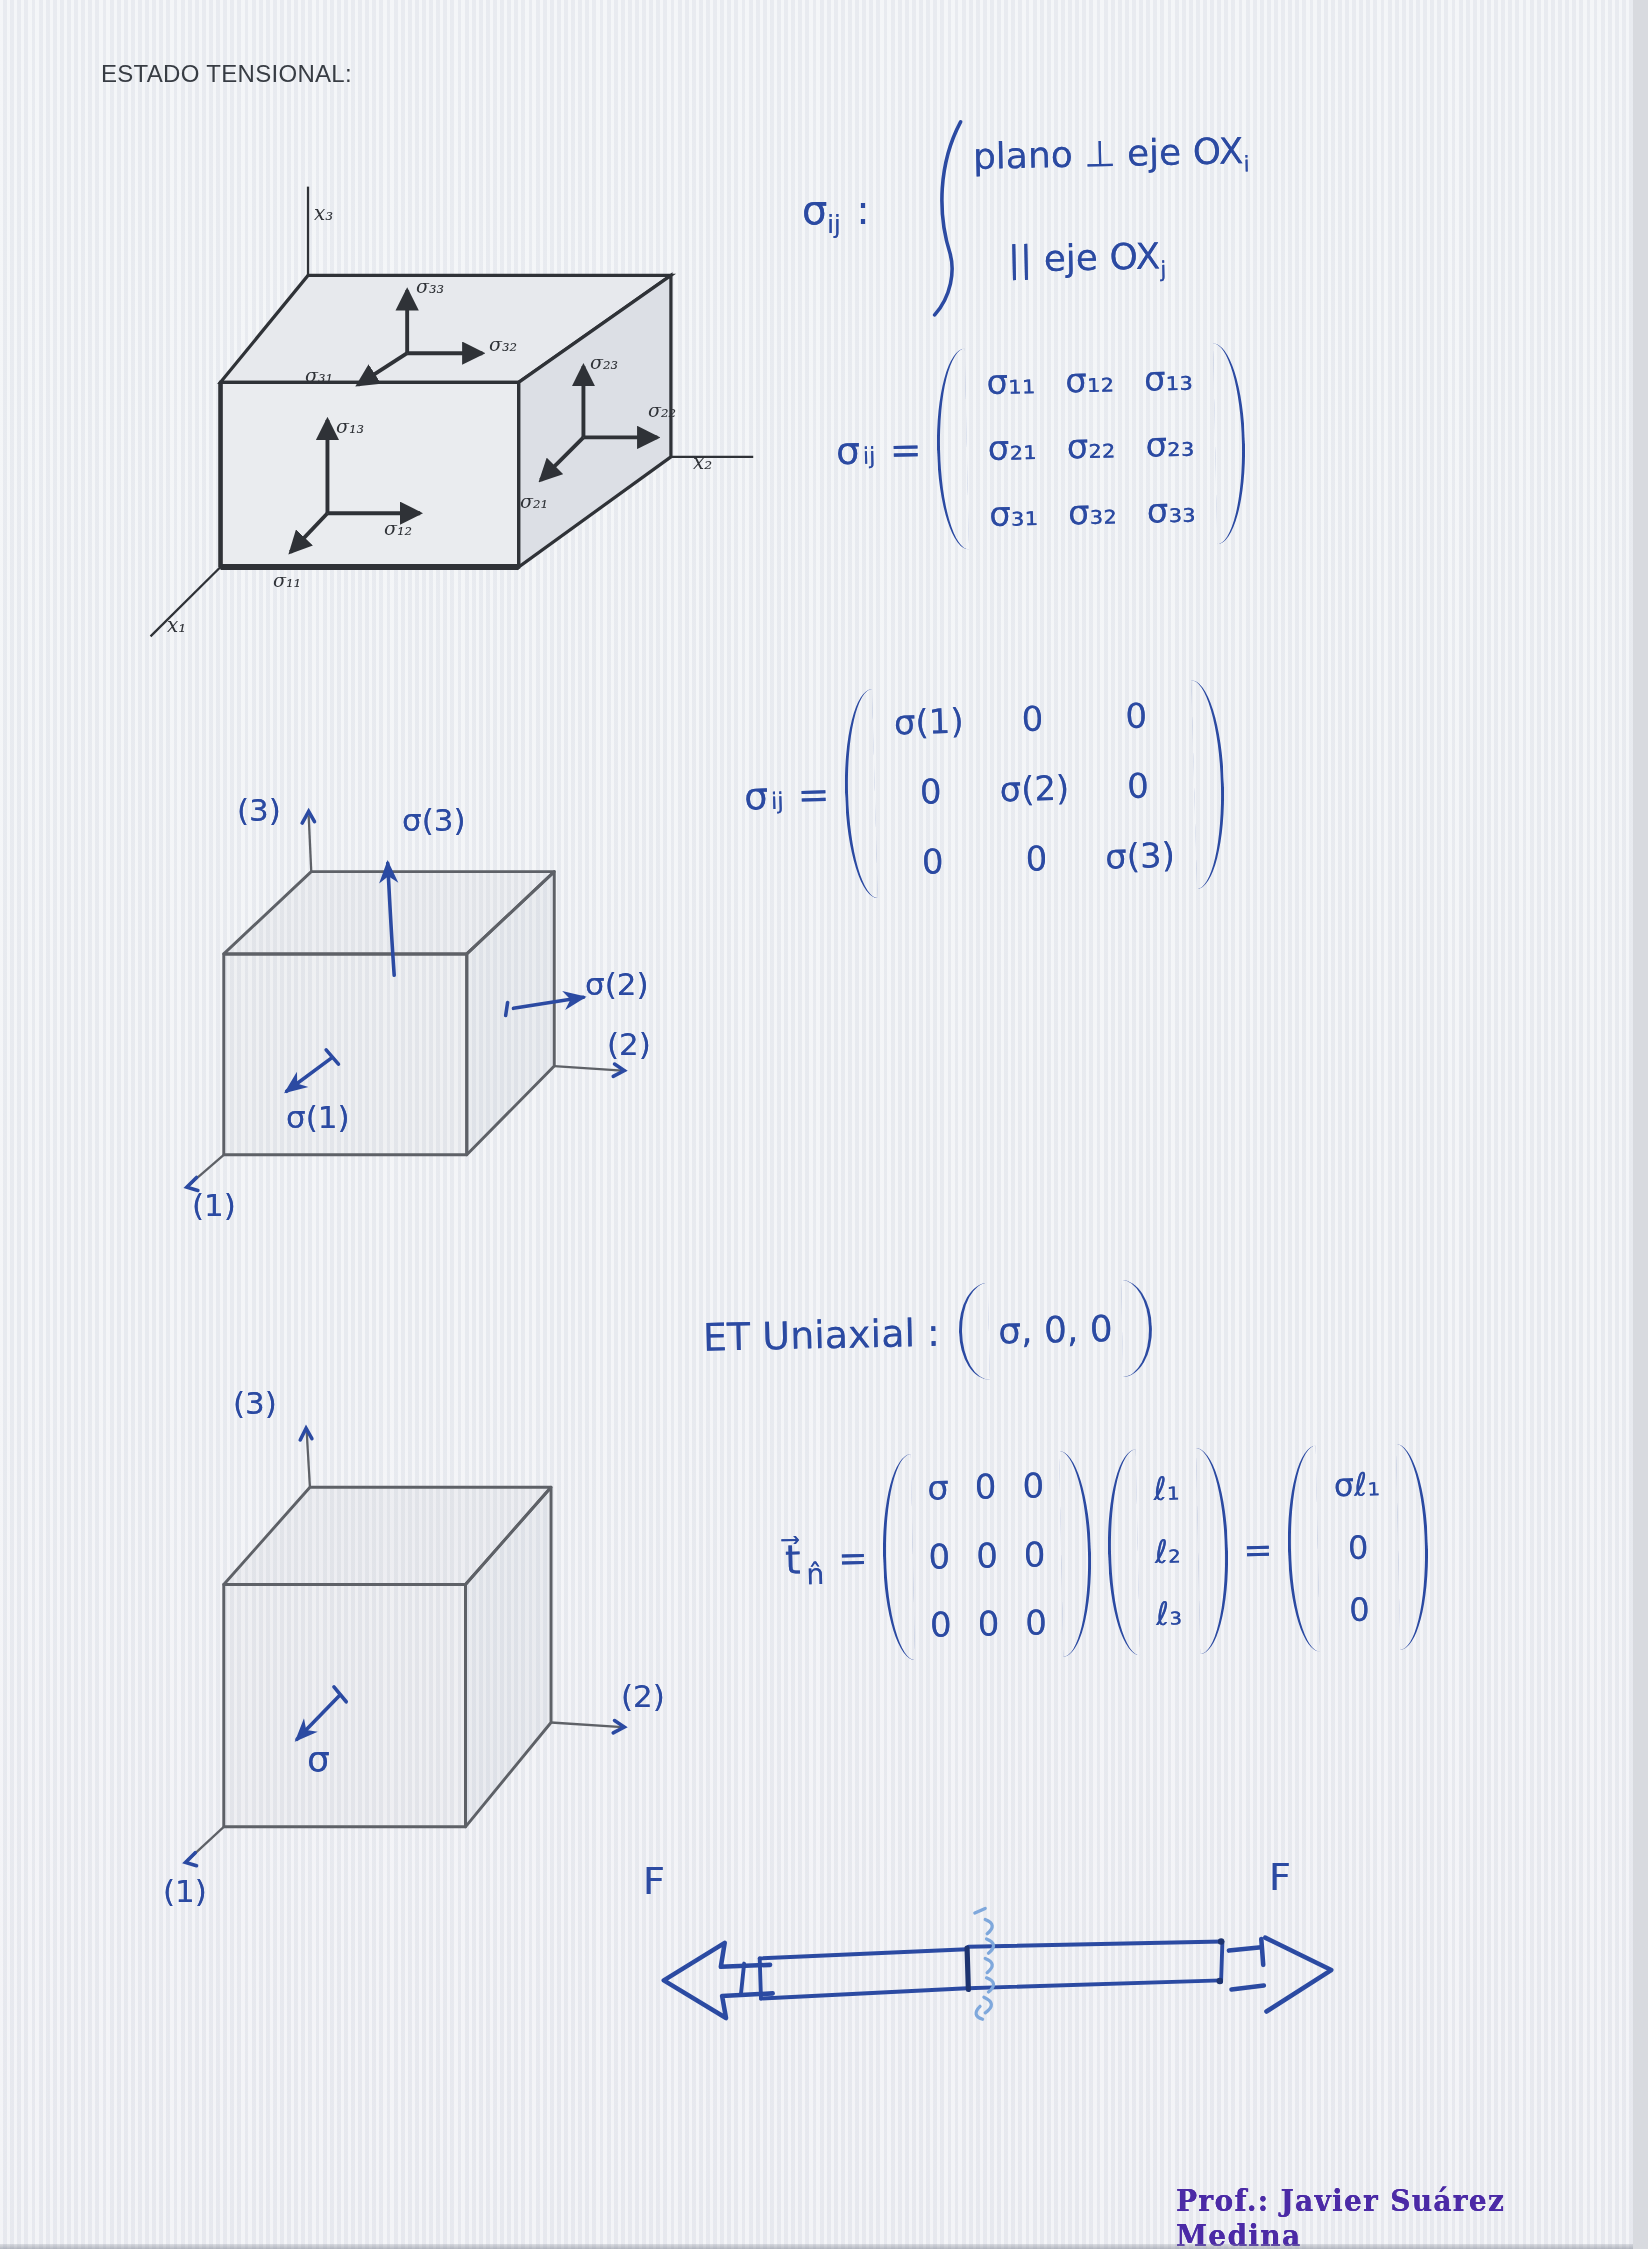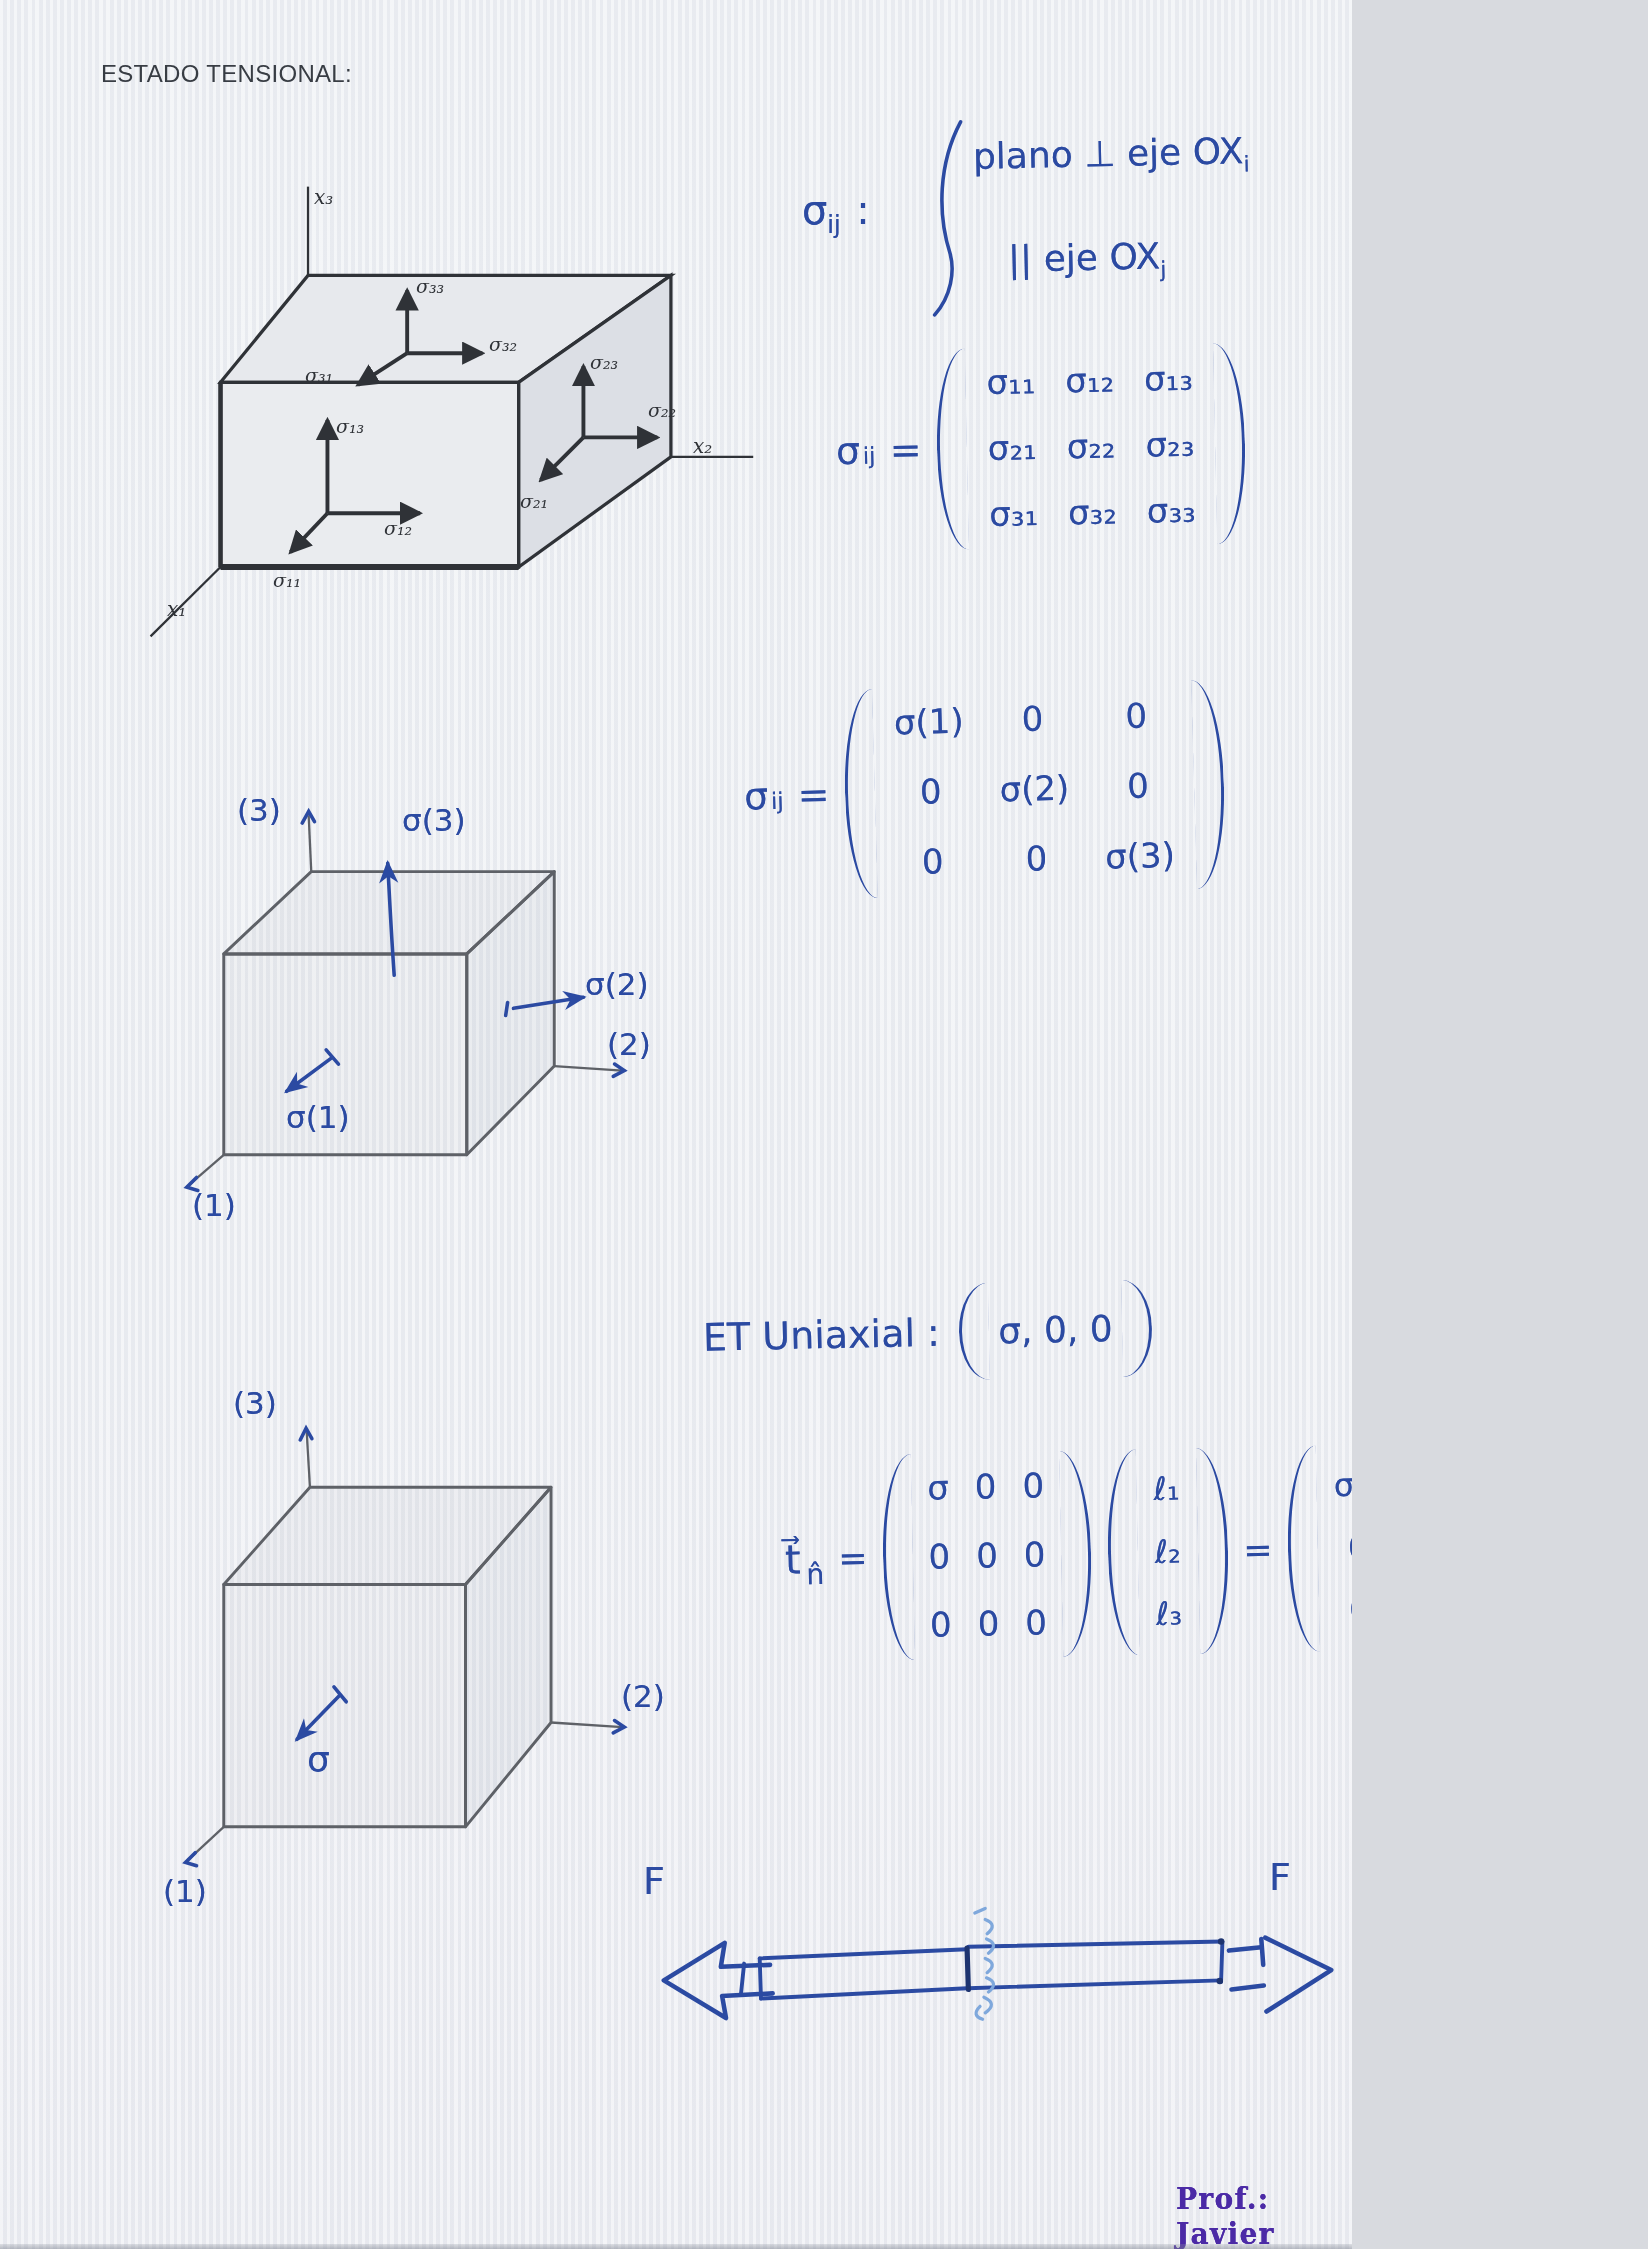--- a/index.html
+++ b/index.html
@@ -1,29 +1,29 @@
 <!DOCTYPE html>
 <html style="font-size:10.4px"><head>
 <meta charset="utf-8">
 <style>
   html,body{margin:0;padding:0;background:#d8dadf;}
   .page{
-    position:relative; width:1352px; height:2250px; overflow:hidden;
+    position:relative; width:1633px; height:2250px; overflow:hidden;
     background-image:
       repeating-linear-gradient(90deg, rgba(255,255,255,.38) 0 3.2px, rgba(203,208,219,.16) 3.2px 7.1px),
       linear-gradient(180deg,#eef0f4 0%, #edeff3 60%, #ecedf2 100%);
     font-family:"DejaVu Sans", sans-serif;
   }
   .scan-edge{position:absolute;left:0;right:0;bottom:0;height:5.8px;background:linear-gradient(180deg,rgba(150,156,168,.25),rgba(120,126,140,.55));}
   .title{position:absolute;left:101px;top:60px;font:400 24px "Liberation Sans",sans-serif;color:#383d44;letter-spacing:0.3px;}
   .art{position:absolute;left:0;top:0;width:1649px;height:2250px;}
 
   
   .pl{position:absolute;font:italic 19px "DejaVu Serif",serif;color:#2f3237;white-space:nowrap;}
-  .pl.ax{font-size:20px;}
+  .pl.ax{font-size:20px;margin-top:16px;}
 
   
   .hl{position:absolute;font:400 31px "DejaVu Sans",sans-serif;color:#2b4aa2;white-space:nowrap;
       text-shadow:0 0 0.6px rgba(43,74,162,.75);}
   .hl.big{font-size:38px;}
   .ink{color:#2b4aa2;text-shadow:0 0 0.6px rgba(43,74,162,.7);}
   .ssub{font-size:.6em;vertical-align:-.38em;letter-spacing:0;}
 
   
   .mxblock{position:absolute;display:flex;align-items:center;gap:15.6px;}

